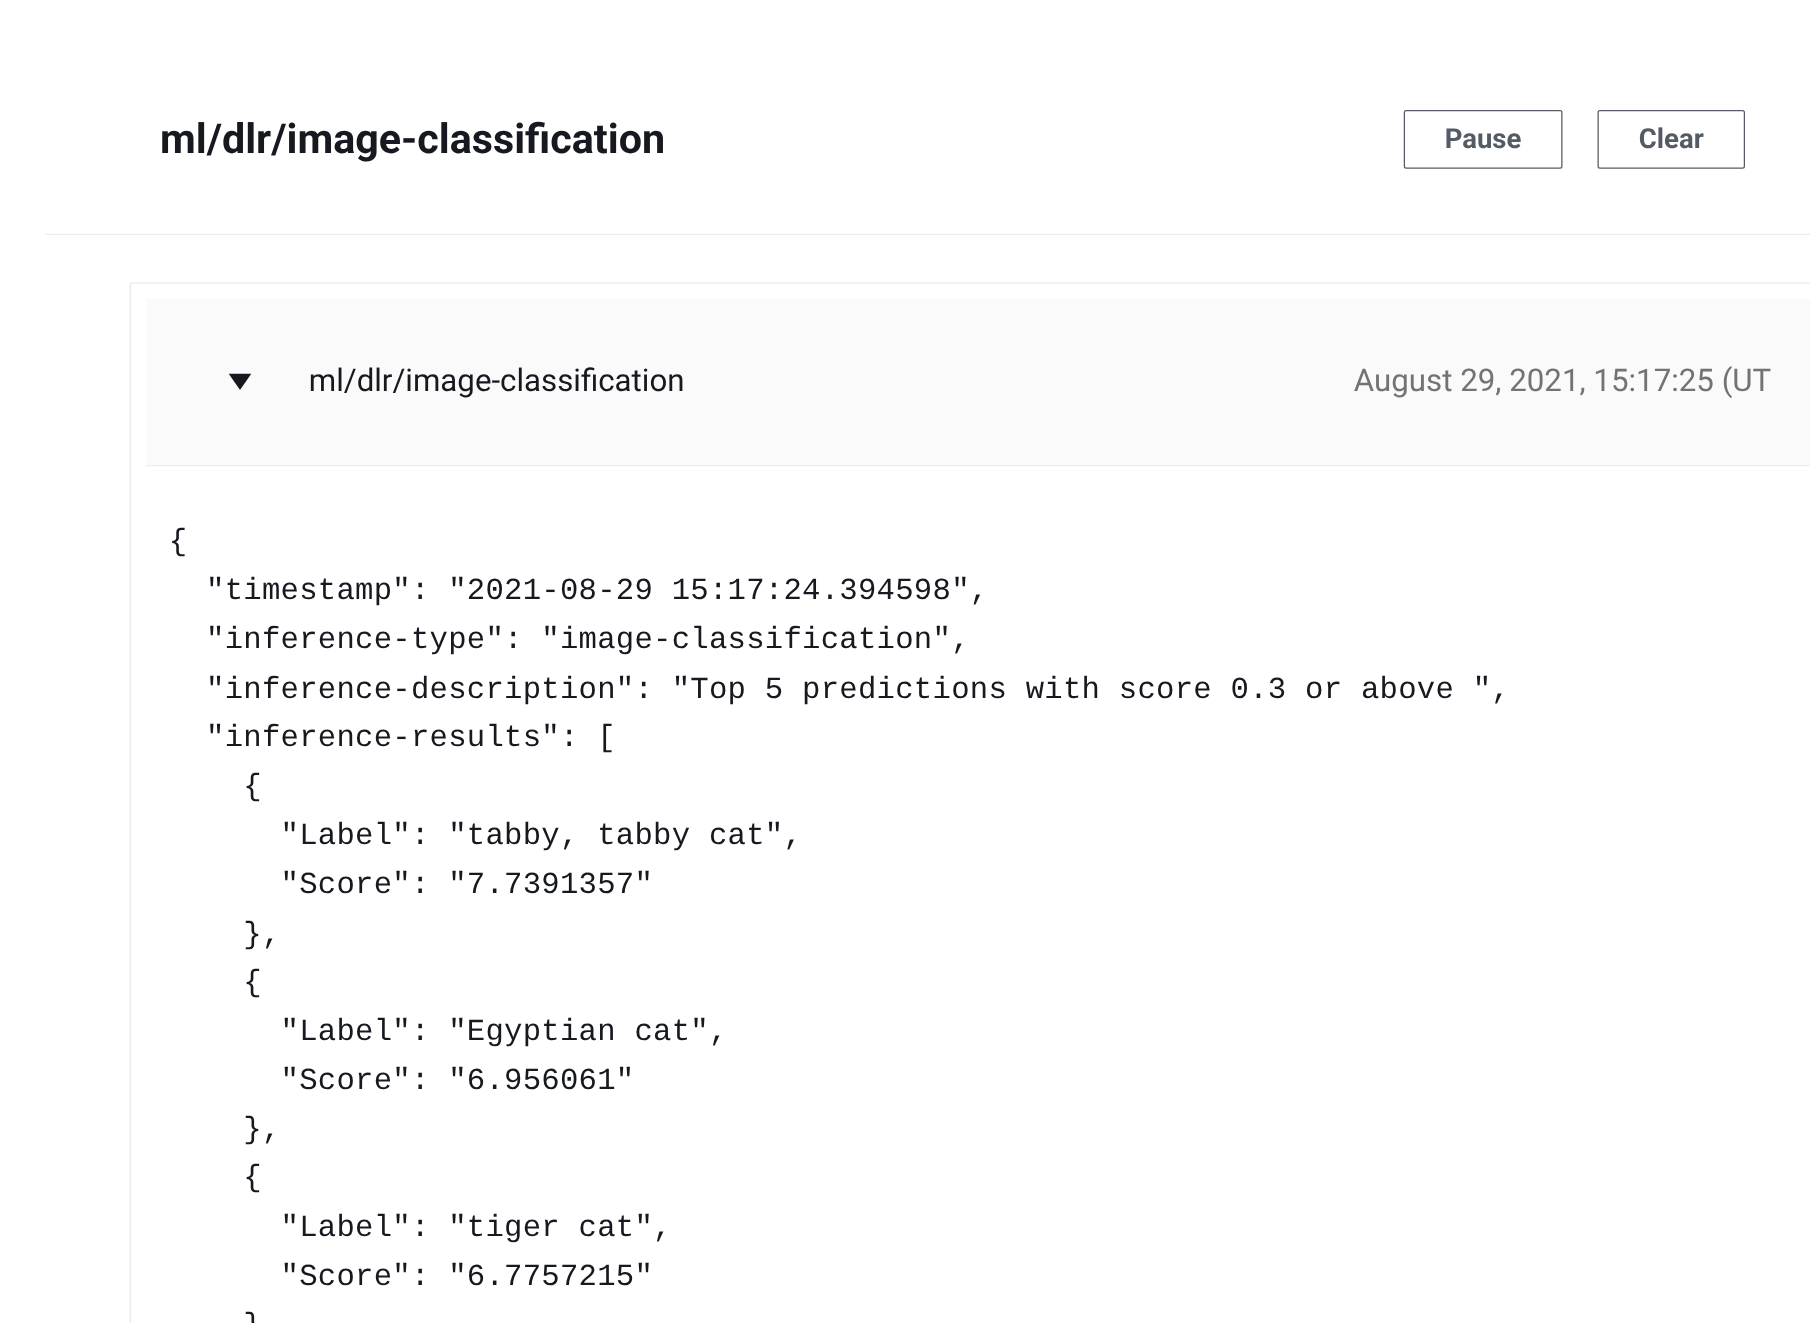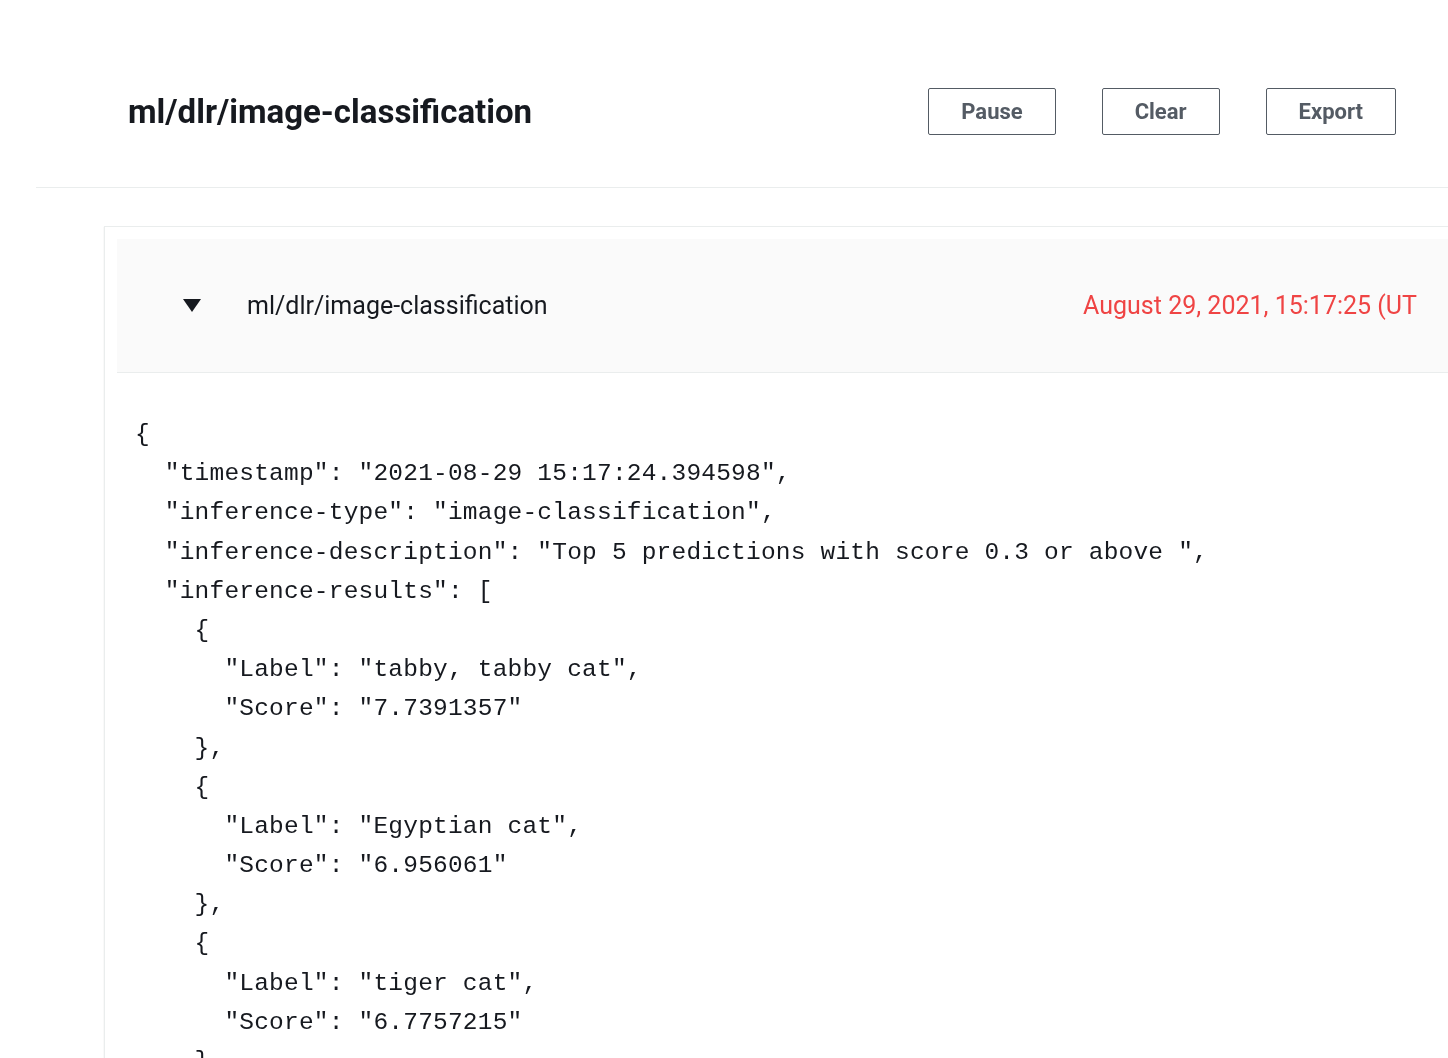--- a/index.html
+++ b/index.html
@@ -22,21 +22,21 @@
       padding: 28px 40px 28px 80px;
       border-bottom: 1px solid #eaeded;
     }
     .page-title {
       font-size: 33px;
       font-weight: 700;
       color: #16191f;
     }
     .button-group {
       display: flex;
-      gap: 22px;
+      gap: 4px;
     }
     .btn {
       background: #ffffff;
       border: 1.5px solid #545b64;
       color: #545b64;
       font-size: 22px;
       font-weight: 700;
       padding: 10px 32px;
       cursor: pointer;
       border-radius: 2px;
@@ -70,21 +70,21 @@
       border-top: 13px solid #16191f;
       cursor: pointer;
     }
     .panel-title {
       font-size: 25px;
       color: #16191f;
       font-weight: 400;
     }
     .panel-timestamp {
       font-size: 25px;
-      color: #ef4444;
+      color: #737373;
       font-weight: 400;
     }
     .json-content {
       padding: 30px 18px 0 18px;
       font-family: "SFMono-Regular", Consolas, "Liberation Mono", Menlo, Courier, monospace;
       font-size: 24.5px;
       line-height: 1.6;
       color: #16191f;
       white-space: pre;
       letter-spacing: 0.2px;
@@ -92,21 +92,20 @@
     }
   </style>
 </head>
 <body>
 
 <div class="header">
   <h1 class="page-title">ml/dlr/image-classification</h1>
   <div class="button-group">
     <button class="btn">Pause</button>
     <button class="btn">Clear</button>
-    <button class="btn">Export</button>
   </div>
 </div>
 
 <div class="panel">
   <div class="panel-header">
     <div class="panel-header-left">
       <div class="triangle-icon"></div>
       <span class="panel-title">ml/dlr/image-classification</span>
     </div>
     <span class="panel-timestamp">August 29, 2021, 15:17:25 (UT</span>

